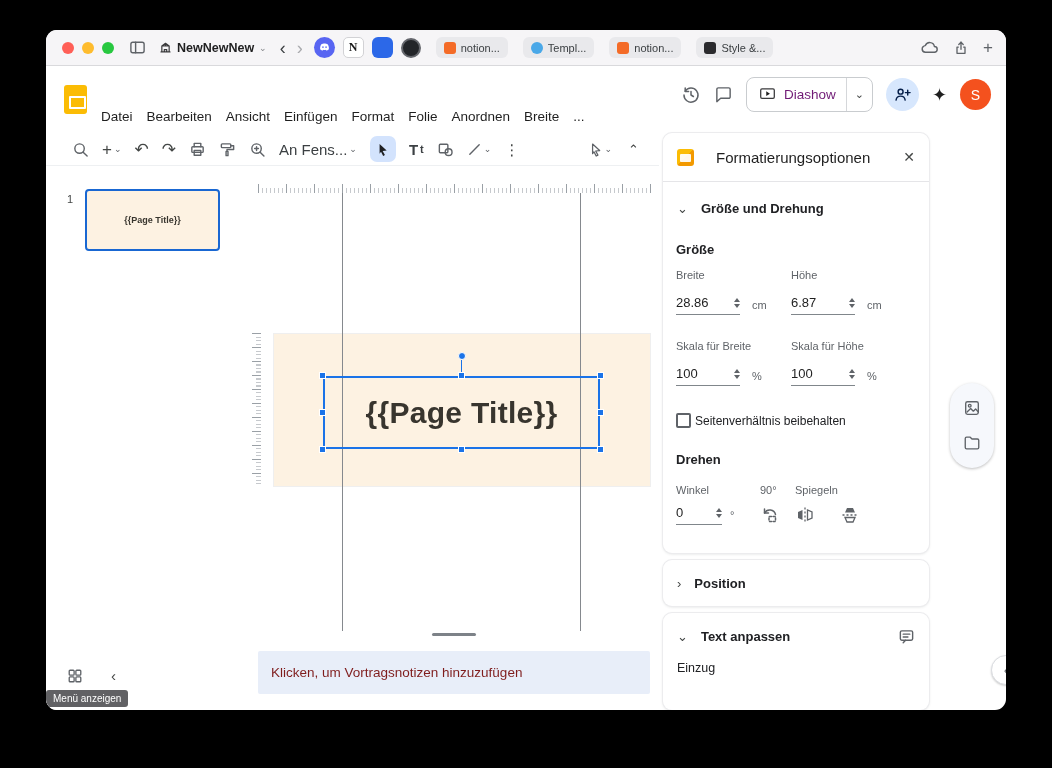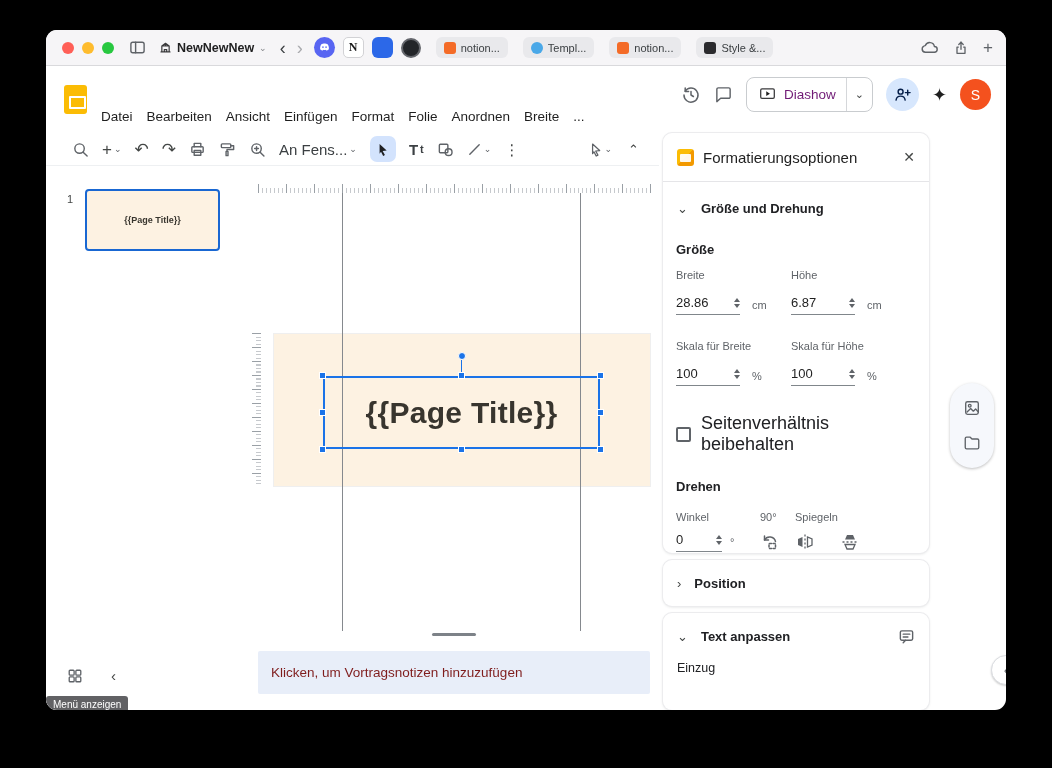--- a/index.html
+++ b/index.html
@@ -79,21 +79,21 @@
 
   
   .filmstrip { position:absolute; left:0; top:136px; width:194px; bottom:0; background:#fff; }
   .slide-num { position:absolute; left:21px; top:27px; font-size:11px; color:#444746; }
   .thumb { position:absolute; left:39px; top:23px; width:135px; height:62px; background:#fdf2e2;
            border:2px solid #1967d2; border-radius:4px; display:flex; align-items:center; justify-content:center; cursor:pointer; }
   .thumb-text { font-size:9px; font-weight:700; color:#38352e; }
   .strip-ctrl { position:absolute; left:21px; top:501px; display:flex; align-items:center; gap:28px; }
   .strip-chev { font-size:15px; color:#444746; cursor:pointer; }
   .tooltip { position:absolute; left:0px; top:524px; background:#616164; color:#fff; font-size:10px;
-             padding:3px 7px; border-radius:3px; white-space:nowrap;margin-top:6px; }
+             padding:3px 7px; border-radius:3px; white-space:nowrap; }
 
   
   .canvas { position:absolute; left:194px; top:136px; width:423px; bottom:0; background:#fff; }
   .ruler-h { position:absolute; left:18px; top:14px; width:393px; height:13px;
              background-image:
                repeating-linear-gradient(90deg,#9aa0a6 0 1px, transparent 1px 28px),
                repeating-linear-gradient(90deg,#c6c9cd 0 1px, transparent 1px 4px);
              background-size:100% 9px, 100% 5px; background-position:left bottom,left bottom; background-repeat:no-repeat; }
   .ruler-v { position:absolute; left:8px; top:167px; width:13px; height:154px;
              background-image:
@@ -121,21 +121,21 @@
 
   
   .panel { position:absolute; left:617px; top:103px; width:266px; bottom:0; display:flex; flex-direction:column; gap:7px; }
   .card { background:#fff; border-radius:9px; box-shadow:0 0 0 1px #ececee, 0 1px 3px rgba(60,64,67,.18); }
   .card-1 { height:420px; }
   .card-2 { height:46px; display:flex; align-items:center; padding:0 14px; gap:13px; }
   .card-3 { flex:1; }
   .panel-header { height:49px; display:flex; align-items:center; padding:0 14px; border-bottom:1px solid #e5e5e8; }
   .fmt-icon { width:17px; height:17px; border-radius:3px; background:linear-gradient(135deg,#fbbc04 48%,#f29900 48%); position:relative; }
   .fmt-icon::after { content:""; position:absolute; left:3px; top:5px; right:3px; bottom:4px; background:rgba(255,255,255,.92); border-radius:1px; }
-  .panel-title { font-size:15px; font-weight:500; color:#1f1f1f; margin-left:9px; }
+  .panel-title { font-size:15px; font-weight:500; color:#1f1f1f; margin-left:22px; }
   .close-x { margin-left:auto; font-size:14px; color:#444746; cursor:pointer; }
   .sect-head { height:52px; display:flex; align-items:center; padding:0 14px; gap:13px; cursor:pointer; }
   .sect-chev { font-size:13px; color:#444746; }
   .sect-label { font-size:13px; font-weight:600; color:#202124; }
   .card-body { padding:0 13px; }
   .group-label { font-size:13px; font-weight:600; color:#202124; margin-top:8px; }
   .two-col { display:flex; margin-top:12px; }
   .col-1 { width:115px; } .col-2 { flex:1; }
   .fld-label { font-size:11px; color:#5f6368; }
   .fld-row { display:flex; align-items:center; margin-top:14px; }
@@ -143,21 +143,21 @@
               border-bottom:1px solid #80868b; padding-bottom:4px; cursor:text; }
   .numfield-sm { width:46px; }
   .num-val { font-size:13px; color:#1f1f1f; }
   .unit { font-size:11px; color:#5f6368; margin-left:12px; }
   .step { display:flex; flex-direction:column; gap:2px; cursor:pointer; }
   .step i { display:block; width:0; height:0; border-left:3.5px solid transparent; border-right:3.5px solid transparent; }
   .step .up { border-bottom:4px solid #5f6368; }
   .step .dn { border-top:4px solid #5f6368; }
   .cb-row { display:flex; align-items:center; margin-top:27px; cursor:pointer; }
   .cb { width:15px; height:15px; border:2px solid #5f6368; border-radius:2px; background:#fff; flex:0 0 auto; }
-  .cb-label { font-size:18px; color:#202124; margin-left:10px; }
+  .cb-label { font-size:12px; color:#202124; margin-left:4px; }
   .rot-cols { display:flex; margin-top:13px; }
   .rc-1 { width:84px; } .rc-2 { width:35px; } .rc-3 { flex:1; }
   .rot-ctl-row { display:flex; align-items:center; margin-top:7px; }
   .icon-btn { border:none; background:none; cursor:pointer; display:flex; padding:0; }
   .flip-gap { margin-left:25px; }
   .indent-label { font-size:12.5px; color:#202124; padding:2px 14px 0; }
   .c3-head { height:46px; display:flex; align-items:center; padding:0 14px; gap:13px; }
   .c3-spacer { flex:1; }
 
   

